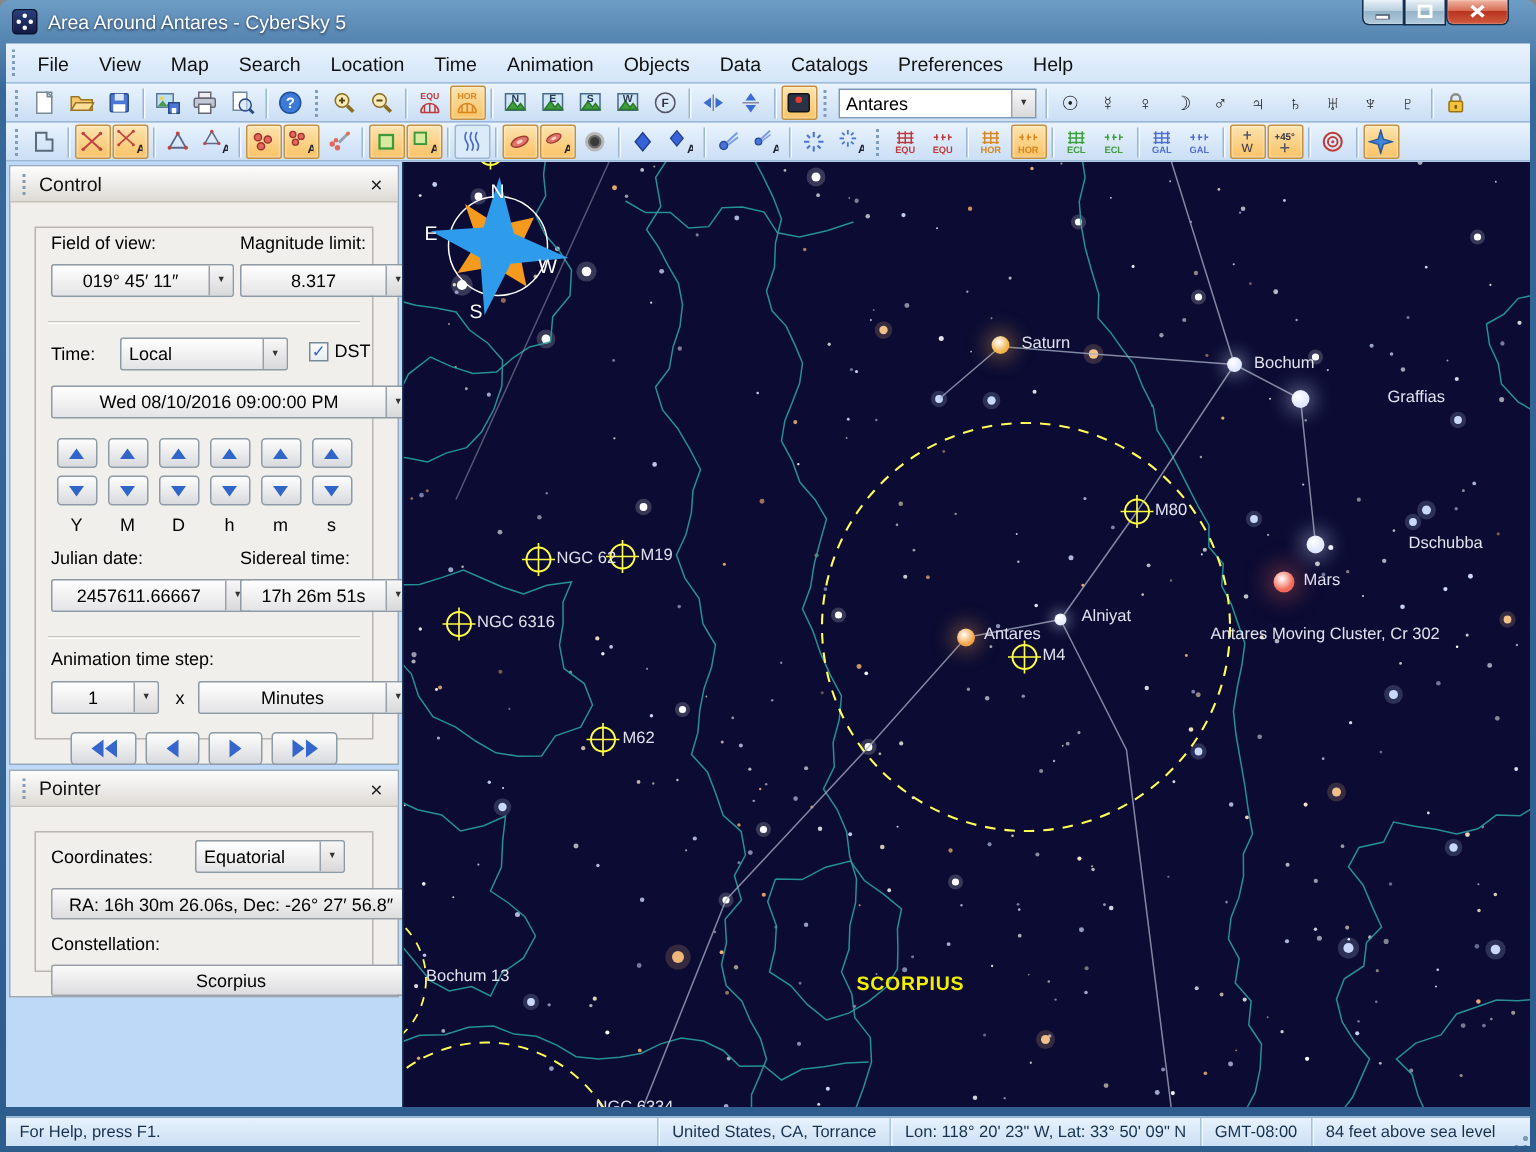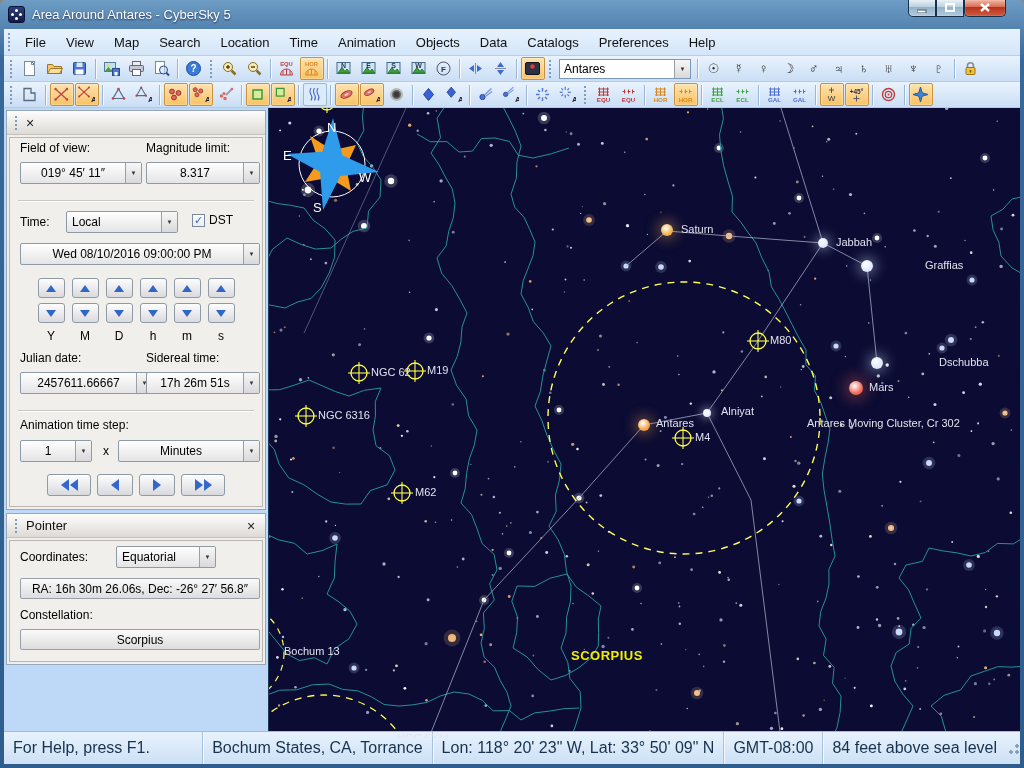--- a/index.html
+++ b/index.html
@@ -44,21 +44,21 @@
   .arr::after{content:"\25BC";font-size:6px;color:#333;}
   
   .content{position:absolute;left:4px;right:4px;top:108px;bottom:30px;display:flex;}
   .dock{width:264px;background:#bdd9f7;display:flex;flex-direction:column;padding:2px;}
   .panel{background:#f1efec;border:1px solid #98a8b8;margin-bottom:3px;display:flex;flex-direction:column;}
   .phead{height:24px;background:linear-gradient(#fdfdfd,#dedbd5);display:flex;align-items:center;
          border-bottom:1px solid #c5c2bc;font-size:13px;color:#111;padding:0 6px 0 4px;}
   .phead .ptitle{flex:1;margin-left:4px;}
   .pclose{width:16px;height:16px;display:flex;align-items:center;justify-content:center;font-size:14px;color:#222;}
   .pclose::after{content:"\00D7";}
-  .pbody{position:relative;flex:1;margin:2px;border:1px solid #bab6af;background:#f1efec;}
+  .pbody{position:relative;flex:1;margin:16px;border:1px solid #bab6af;background:#f1efec;}
   .plabel{position:absolute;font-size:12px;color:#000;}
   .combo{position:absolute;height:22px;border:1px solid #8e9aa5;border-radius:2px;background:linear-gradient(#ffffff,#e4e4e6);
          display:flex;align-items:stretch;overflow:hidden;}
   .combo .val{flex:1;display:flex;align-items:center;justify-content:center;font-size:12px;color:#000;}
   .combo .val.left{justify-content:flex-start;padding-left:5px;}
   .pbtn{position:absolute;height:21px;border:1px solid #9aa0a8;border-radius:2px;background:linear-gradient(#fafafa,#dddddf);
         display:flex;align-items:center;justify-content:center;font-size:12px;color:#000;}
   .hr{position:absolute;left:8px;right:8px;height:2px;border-top:1px solid #cbc8c1;border-bottom:1px solid #fff;}
   .cb{position:absolute;display:flex;align-items:center;font-size:12px;}
   .cbbox{width:13px;height:13px;border:1px solid #7a8a9a;background:linear-gradient(#fcfcfc,#e8eef4);margin-right:4px;
@@ -75,22 +75,22 @@
          display:flex;align-items:center;justify-content:center;gap:1px;}
   .al{width:0;height:0;border-top:6px solid transparent;border-bottom:6px solid transparent;border-right:8px solid #3466cc;}
   .ar{width:0;height:0;border-top:6px solid transparent;border-bottom:6px solid transparent;border-left:8px solid #3466cc;}
   
   .mapwrap{flex:1;position:relative;background:#0b0b33;overflow:hidden;border-left:1px solid #1c3a5c;}
   #mapsvg{position:absolute;left:0;top:0;}
   .mlabel{position:absolute;font-size:11px;color:#e2e2ee;white-space:nowrap;z-index:3;}
   .mlabel.constellation{font-size:13px;font-weight:bold;color:#f2ee00;letter-spacing:.5px;}
   .dot{position:absolute;border-radius:50%;z-index:2;}
   
-  .statusbar{position:absolute;left:4px;right:4px;bottom:4px;height:33px;background:linear-gradient(#e7f2fd,#cde0f5);
-             border-top:1px solid #9fbcd8;display:flex;align-items:center;font-size:16px;color:#16324e;}
+  .statusbar{position:absolute;left:4px;right:4px;bottom:4px;height:20px;background:linear-gradient(#e7f2fd,#cde0f5);
+             border-top:1px solid #9fbcd8;display:flex;align-items:center;font-size:11px;color:#16324e;}
   .sseg{padding:0 9px;border-left:1px solid #a8c2da;box-shadow:1px 0 0 #f2f8fd inset;height:100%;display:flex;align-items:center;white-space:nowrap;}
   .sseg.first{flex:1;border-left:none;box-shadow:none;}
   .sgrip{width:14px;height:100%;background:
      radial-gradient(circle at 11px 20px,#7f9db9 1.5px,transparent 2px),
      radial-gradient(circle at 11px 14px,#7f9db9 1.5px,transparent 2px),
      radial-gradient(circle at 5px 20px,#7f9db9 1.5px,transparent 2px);}
 </style>
 </head>
 <body>
 
@@ -741,20 +741,21 @@
         </span>
       </span>
     </div>
 
   <div class="content">
     <div class="dock">
 
       <div class="panel" style="height:400px">
         <div class="phead">
           <span class="grip" style="height:14px"></span>
+          <span class="ptitle">Control</span>
           <span class="pclose"></span>
         </div>
         <div class="pbody">
           <span class="plabel" style="left:10px;top:3px">Field of view:</span>
           <span class="plabel" style="left:136px;top:3px">Magnitude limit:</span>
           <div class="combo" style="left:10px;top:24px;width:122px">
             <span class="val">019° 45′ 11″</span>
               <span class="arr"></span>
           </div>
           <div class="combo" style="left:136px;top:24px;width:114px">
@@ -1341,21 +1342,21 @@
           <span class="dot" style="left: 369px; top: 311px; width: 12px; height: 12px; background: radial-gradient(circle at 40% 35%, rgb(255, 255, 255) 0%, rgb(244, 164, 72) 60%); box-shadow: rgba(244, 164, 72, 0.4) 0px 0px 13.2px 3.6px;"></span>
           <span class="dot" style="left: 549px; top: 130px; width: 10px; height: 10px; background: radial-gradient(circle at 40% 35%, rgb(255, 255, 255) 0%, rgb(223, 232, 255) 60%); box-shadow: rgba(223, 232, 255, 0.4) 0px 0px 11px 3px;"></span>
           <span class="dot" style="left: 592px; top: 152px; width: 12px; height: 12px; background: radial-gradient(circle at 40% 35%, rgb(255, 255, 255) 0%, rgb(223, 232, 255) 60%); box-shadow: rgba(223, 232, 255, 0.4) 0px 0px 13.2px 3.6px;"></span>
           <span class="dot" style="left: 602px; top: 249px; width: 12px; height: 12px; background: radial-gradient(circle at 40% 35%, rgb(255, 255, 255) 0%, rgb(223, 232, 255) 60%); box-shadow: rgba(223, 232, 255, 0.4) 0px 0px 13.2px 3.6px;"></span>
           <span class="dot" style="left: 434px; top: 301px; width: 8px; height: 8px; background: radial-gradient(circle at 40% 35%, rgb(255, 255, 255) 0%, rgb(232, 238, 255) 60%); box-shadow: rgba(232, 238, 255, 0.4) 0px 0px 8.8px 2.4px;"></span>
         </div>
       <div id="maplabels">
           <span class="mlabel" style="left: 412px; top: 115px;">Saturn</span>
           <span class="mlabel" style="left: 600px; top: 273px;">Mars</span>
           <span class="mlabel" style="left: 387px; top: 309px;">Antares</span>
-          <span class="mlabel" style="left: 567px; top: 128px;">Jabbah</span>
+          <span class="mlabel" style="left: 567px; top: 128px;">Bochum</span>
           <span class="mlabel" style="left: 612px; top: 151px; margin-left: 44px;">Graffias</span>
           <span class="mlabel" style="left: 622px; top: 248px; padding-left: 48px;">Dschubba</span>
           <span class="mlabel" style="left: 452px; top: 297px;">Alniyat</span>
           <span class="mlabel" style="left: 501px; top: 226px;">M80</span>
           <span class="mlabel" style="left: 426px; top: 323px;">M4</span>
           <span class="mlabel" style="left: 102px; top: 258px;">NGC 62</span>
           <span class="mlabel" style="left: 158px; top: 256px;">M19</span>
           <span class="mlabel" style="left: 49px; top: 301px;">NGC 6316</span>
           <span class="mlabel" style="left: 146px; top: 378px;">M62</span>
           <span class="mlabel" style="left: 128px; top: 624px;">NGC 6334</span>
@@ -1365,19 +1366,19 @@
           <span class="mlabel" style="left: 58px; top: 12px; font-size: 13px; color: rgb(255, 255, 255);">N</span>
           <span class="mlabel" style="left: 14px; top: 40px; font-size: 13px; color: rgb(255, 255, 255);">E</span>
           <span class="mlabel" style="left: 90px; top: 62px; font-size: 13px; color: rgb(255, 255, 255);">W</span>
           <span class="mlabel" style="left: 44px; top: 92px; font-size: 13px; color: rgb(255, 255, 255);">S</span>
         </div>
     </div>
   </div>
 
   <div class="statusbar">
     <span class="sseg first">For Help, press F1.</span>
-    <span class="sseg">Bochum States, CA, Torrance</span>
+    <span class="sseg">United States, CA, Torrance</span>
     <span class="sseg">Lon: 118° 20' 23" W, Lat: 33° 50' 09" N</span>
     <span class="sseg">GMT-08:00</span>
     <span class="sseg">84 feet above sea level</span>
     <span class="sgrip"></span>
   </div>
 </div>
 
 </body></html>

